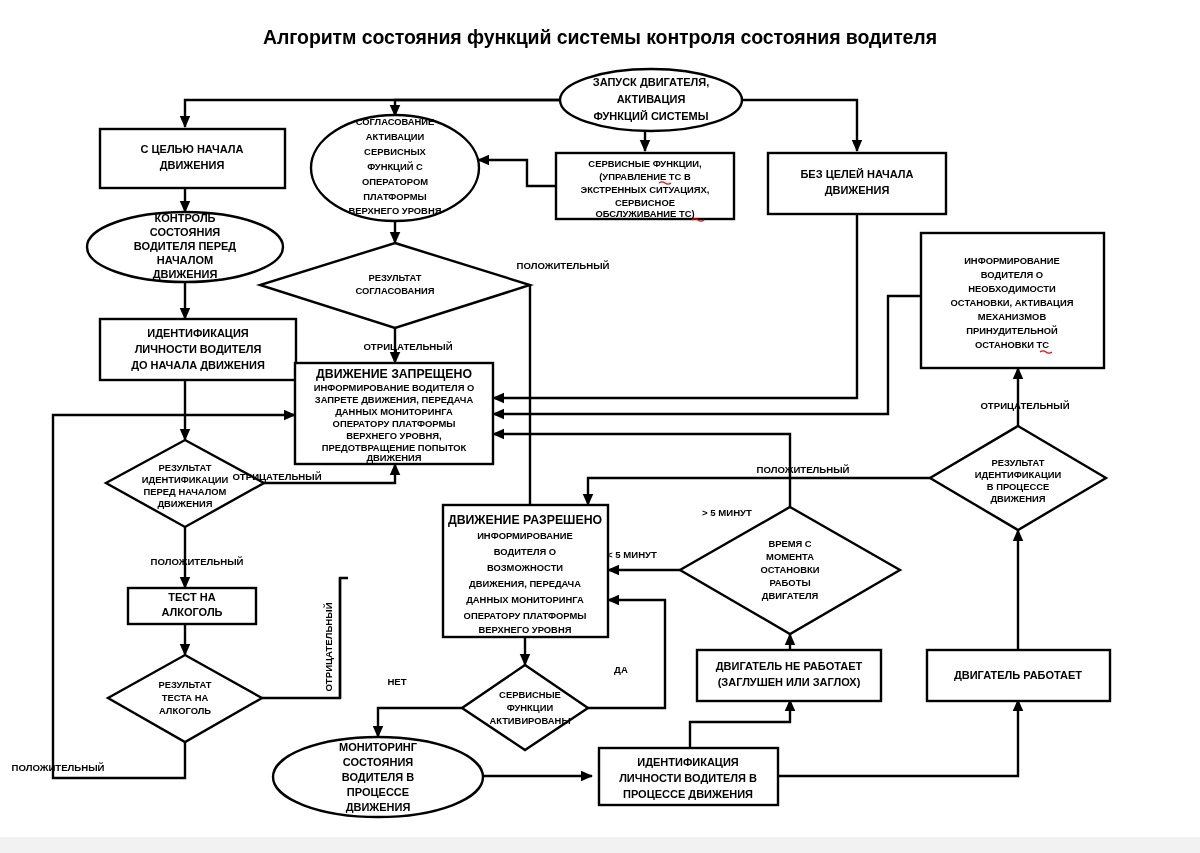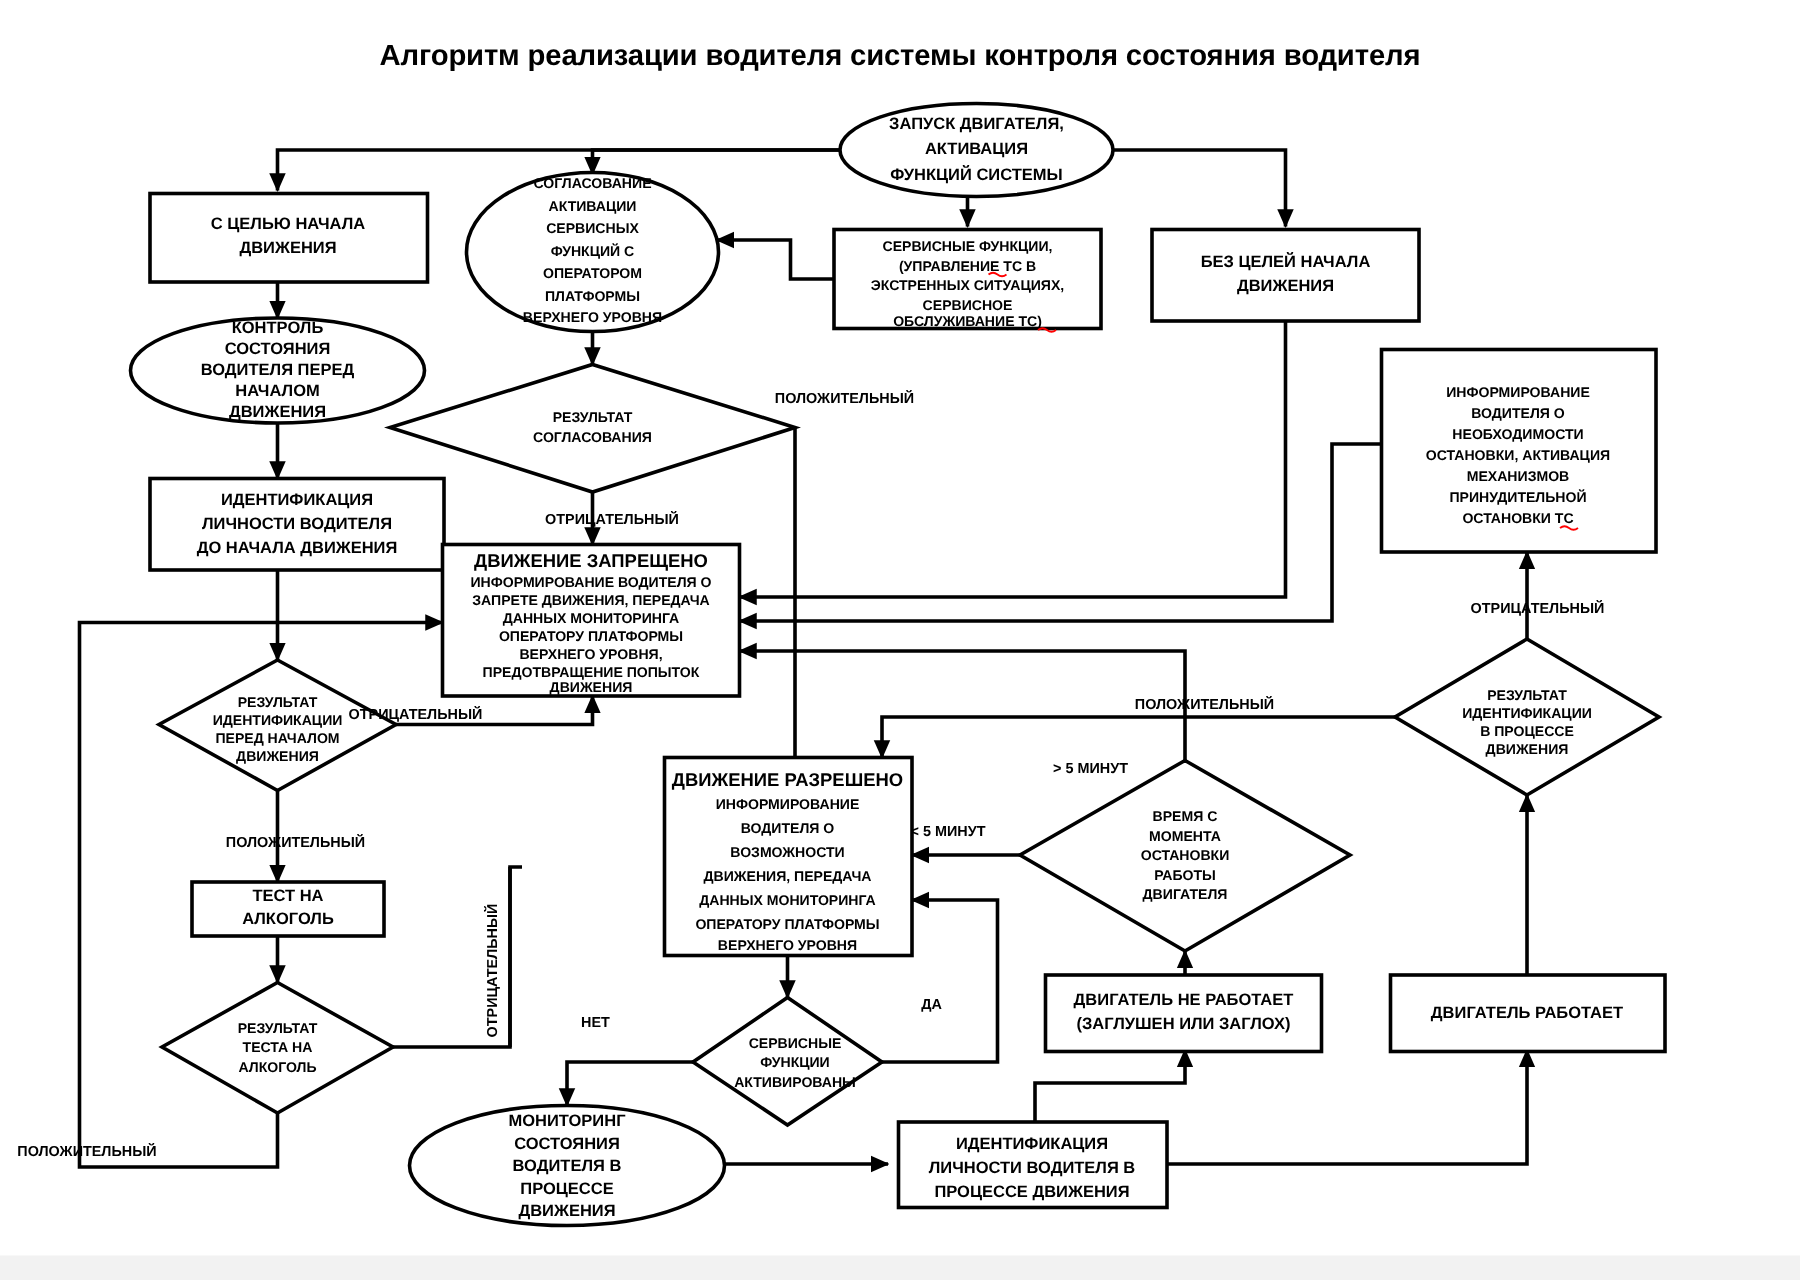--- a/index.html
+++ b/index.html
@@ -70,21 +70,21 @@
     width: 1200px;
     height: 16px;
     background: #f2f2f2;
   }
 </style>
 </head>
 <body>
 
 <div id="page">
 
-  <div id="chart-title">Алгоритм реализации водителя системы контроля состояния водителя</div>
+  <div id="chart-title">Алгоритм состояния функций системы контроля состояния водителя</div>
 
   <svg id="flow" viewBox="0 0 1200 853">
     <defs>
       <marker id="arrow" viewBox="0 0 10 10" refX="9.2" refY="5" markerWidth="5.2" markerHeight="5.2" orient="auto-start-reverse">
         <path d="M 0 0.6 L 10 5 L 0 9.4 z" fill="#000000"></path>
       </marker>
     </defs>
 
     <g>
 

